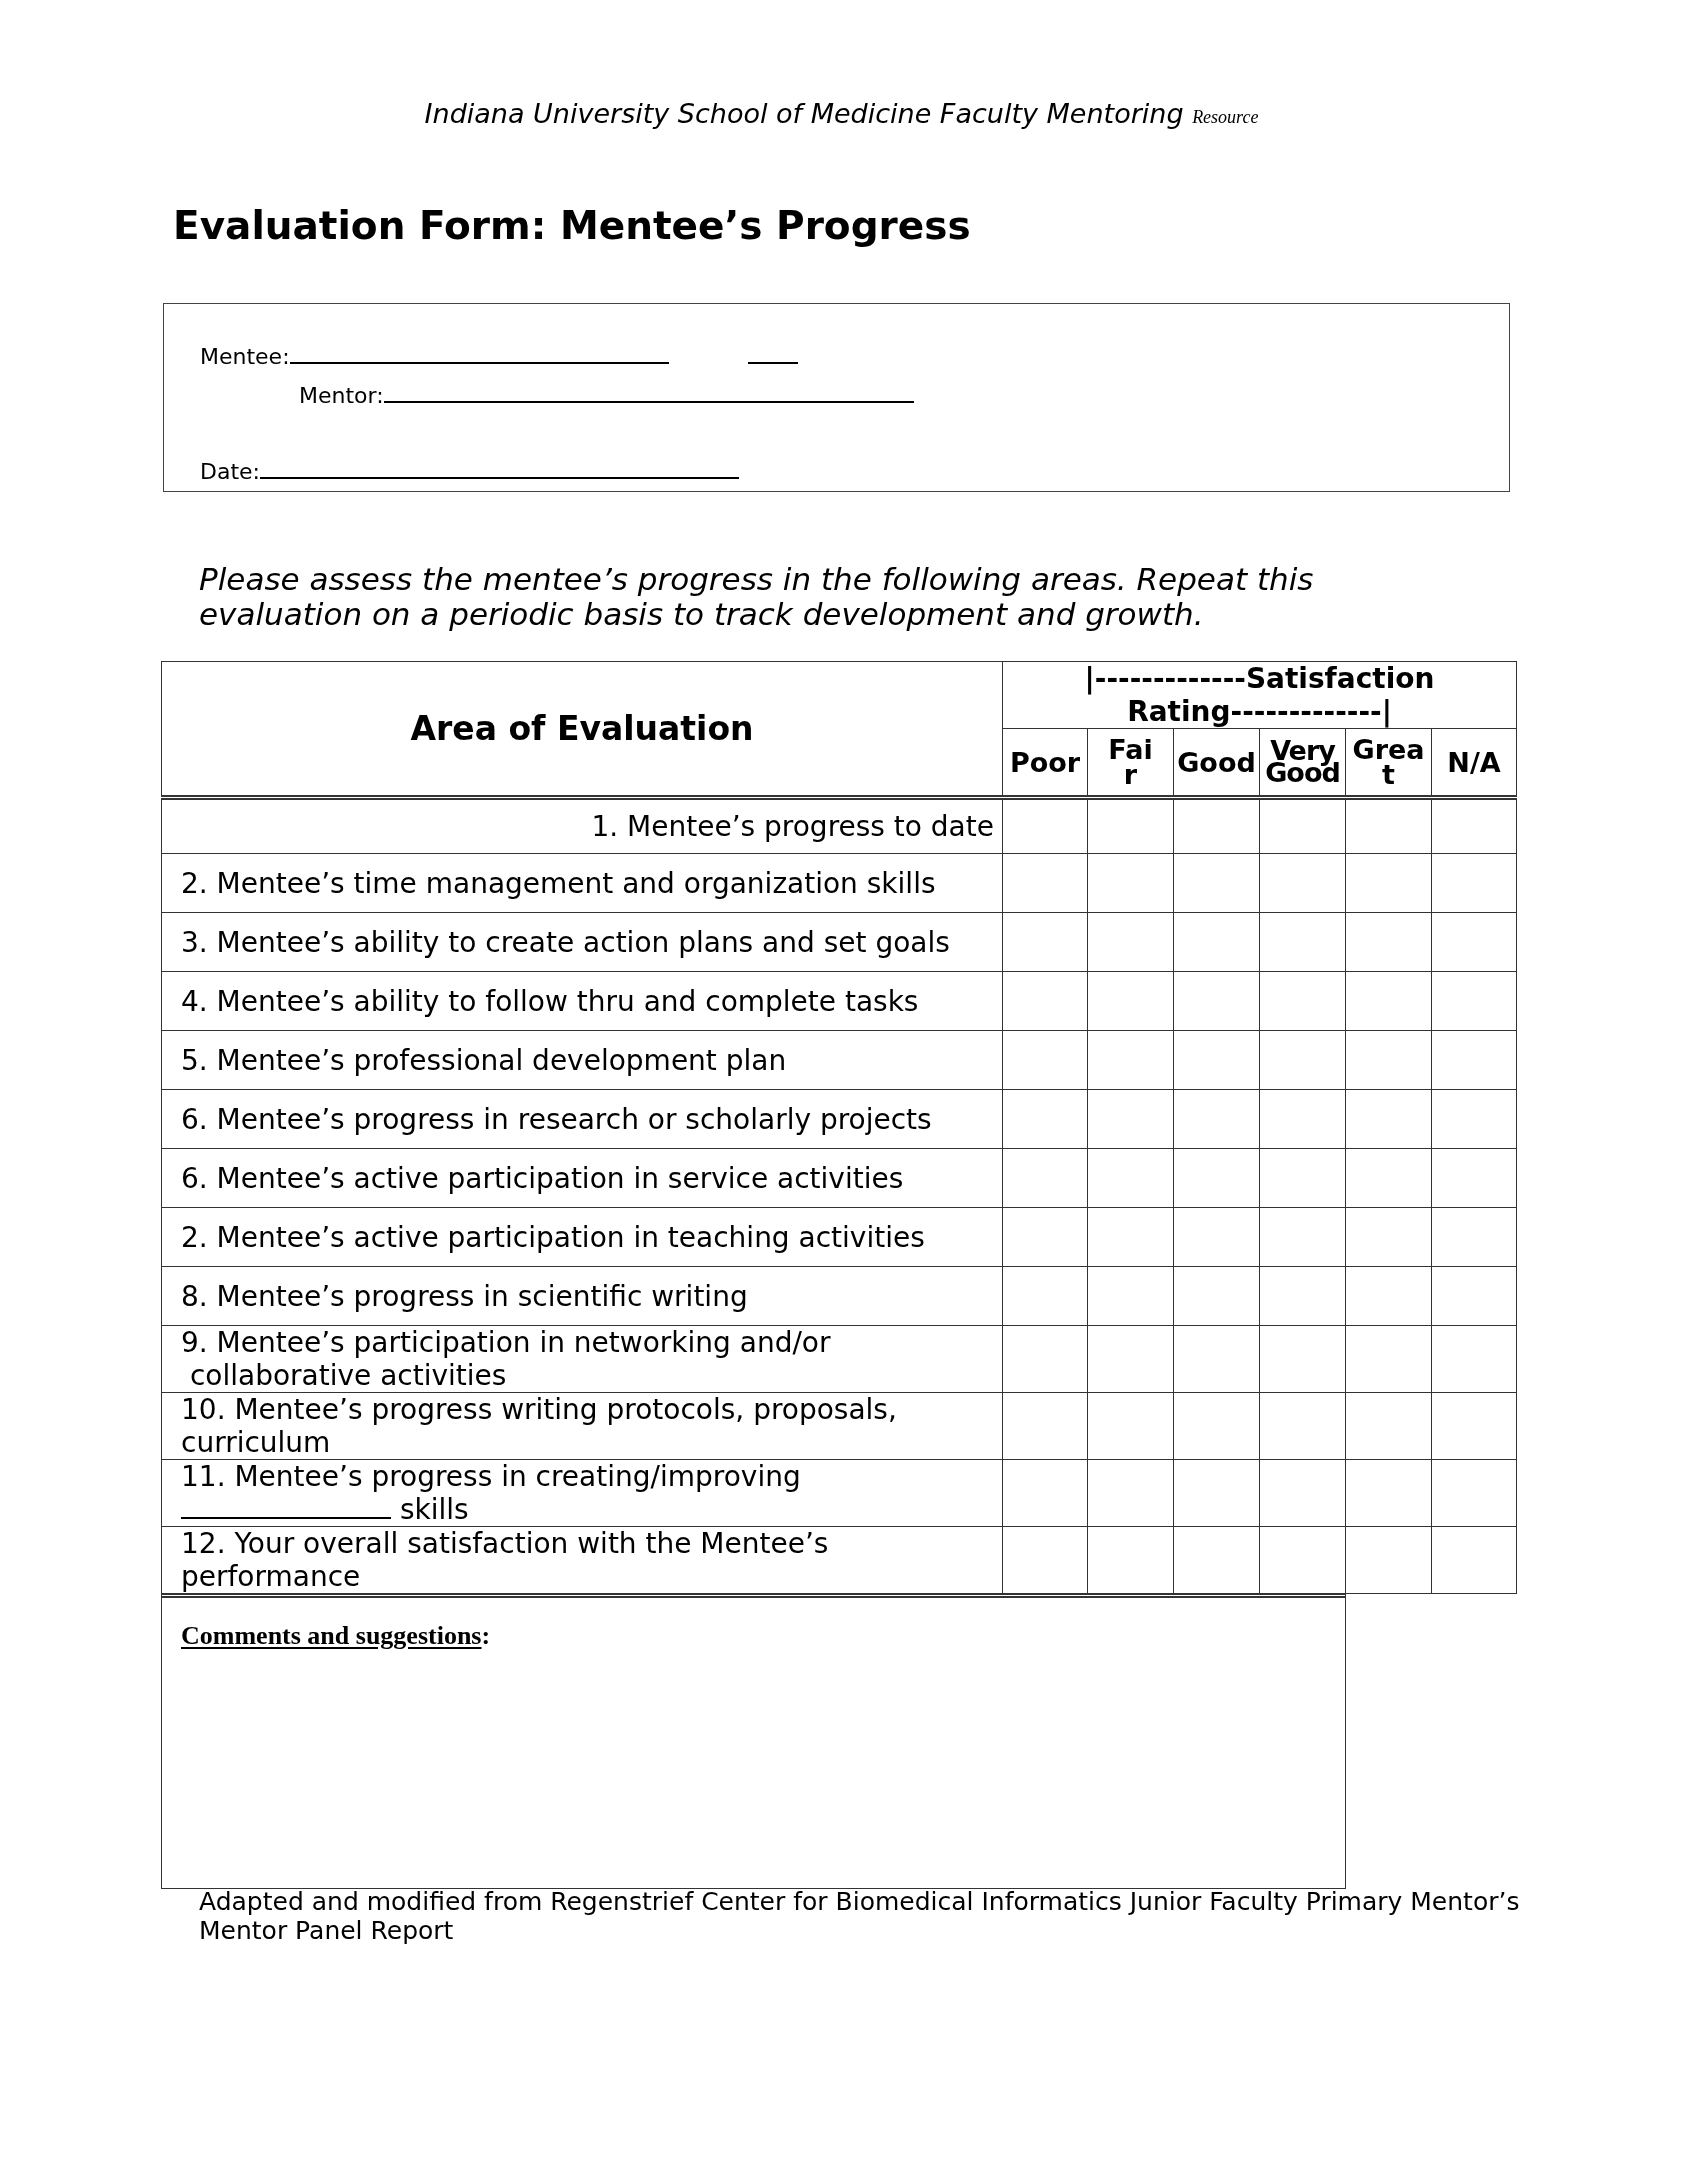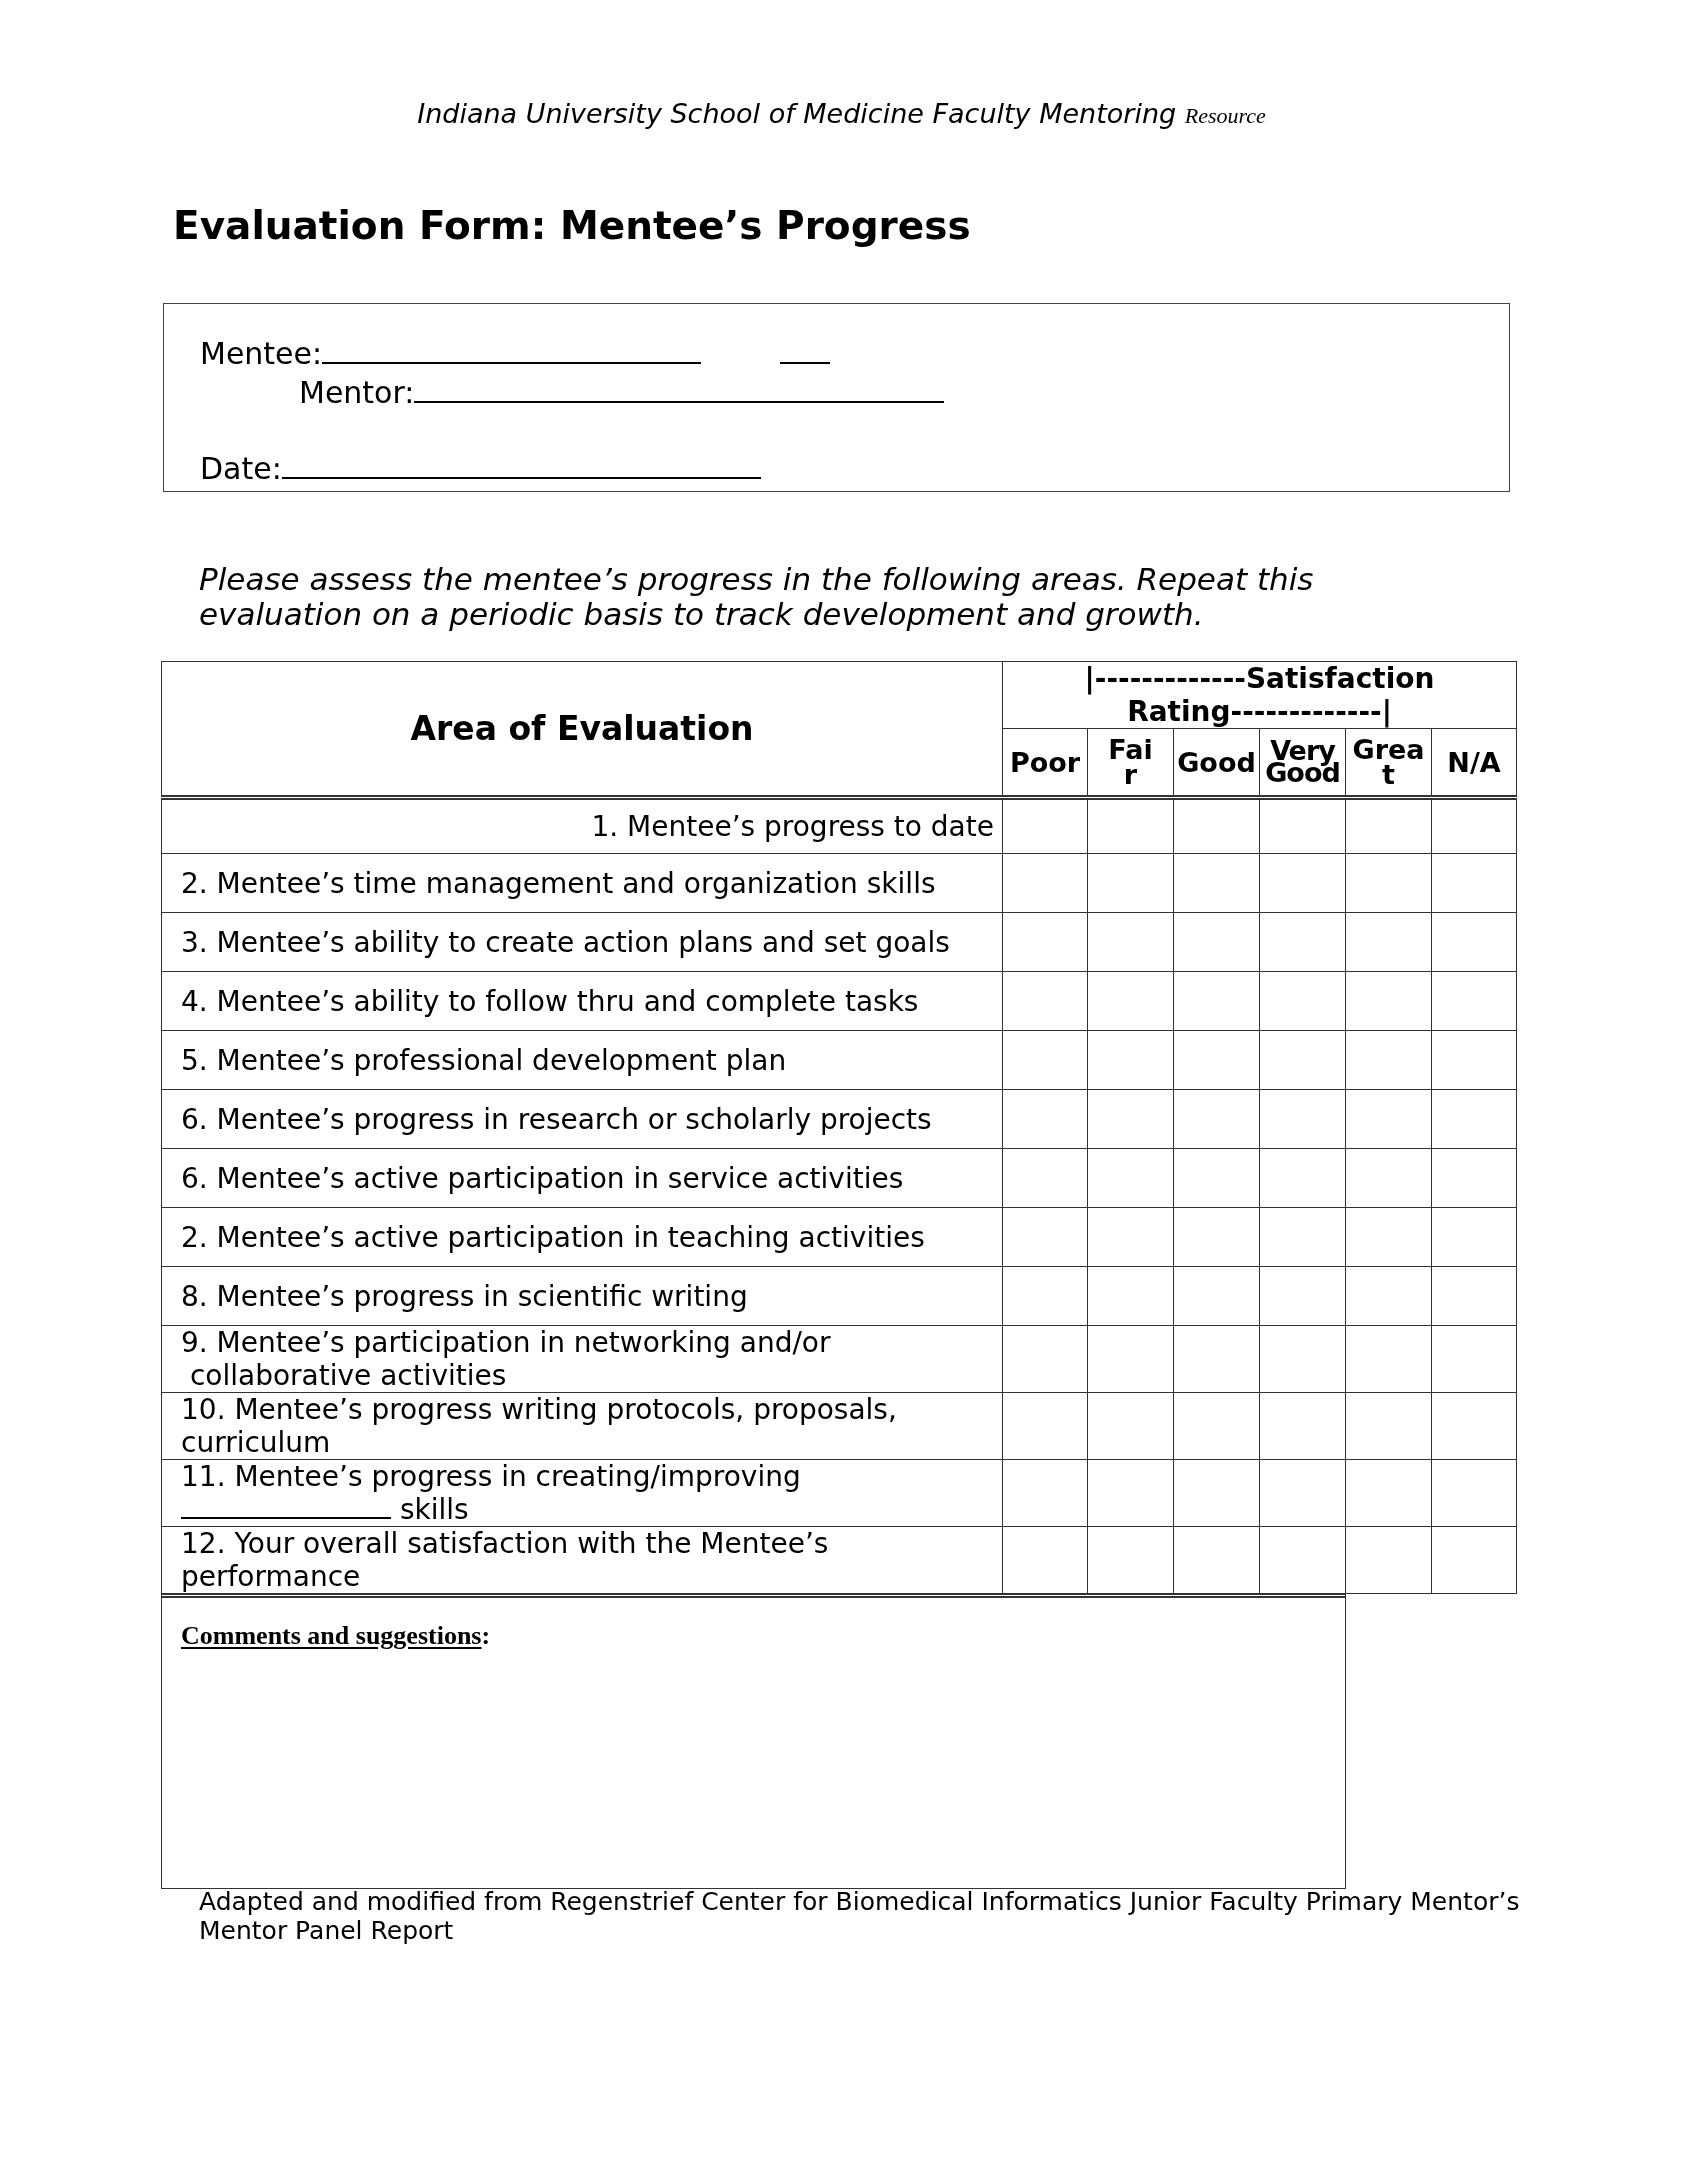--- a/index.html
+++ b/index.html
@@ -1,23 +1,23 @@
 <!DOCTYPE html>
 <html><head>
 <meta charset="utf-8">
 <style>
   html, body { margin: 0; padding: 0; background: #ffffff; }
   body { width: 1683px; height: 2178px; position: relative; overflow: hidden; color: #000; font-family: "DejaVu Sans", sans-serif; }
   .abs { position: absolute; }
   .running-header { left: 0; width: 1683px; top: 97px; text-align: center; font-size: 27px; font-style: italic; line-height: 34px; white-space: nowrap; }
-  .running-header .serif { font-family: "Liberation Serif", "DejaVu Serif", serif; font-size: 22px; }
+  .running-header .serif { font-family: "Liberation Serif", "DejaVu Serif", serif; font-size: 18px; }
   .doc-title { left: 173px; top: 201px; font-size: 39px; font-weight: bold; line-height: 50px; white-space: nowrap; }
 
   .info-box { left: 163px; top: 303px; width: 1347px; height: 189px; border: 1.5px solid #444; box-sizing: border-box; }
-  .field { position: absolute; font-size: 30px; line-height: 40px; white-space: nowrap; }
+  .field { position: absolute; font-size: 22px; line-height: 40px; white-space: nowrap; }
   .uline { display: inline-block; border-bottom: 2.5px solid #000; height: 30px; vertical-align: baseline; }
 
   .instructions { left: 199px; top: 562px; width: 1287px; font-size: 31px; font-style: italic; line-height: 35px; }
 
   .eval-table { left: 161px; top: 661px; width: 1355px; border-collapse: collapse; table-layout: fixed; }
   .eval-table td, .eval-table th { border: 1.5px solid #333; padding: 0; box-sizing: border-box; }
   .th-area { font-size: 33px; font-weight: bold; text-align: center; vertical-align: middle; }
   .th-sat { font-size: 28px; font-weight: bold; text-align: center; line-height: 33px; height: 66px; }
   .th-col { font-size: 27px; font-weight: bold; text-align: center; line-height: 25px; height: 69px; vertical-align: middle; }
   .th-col.tight { letter-spacing: -1px; }

